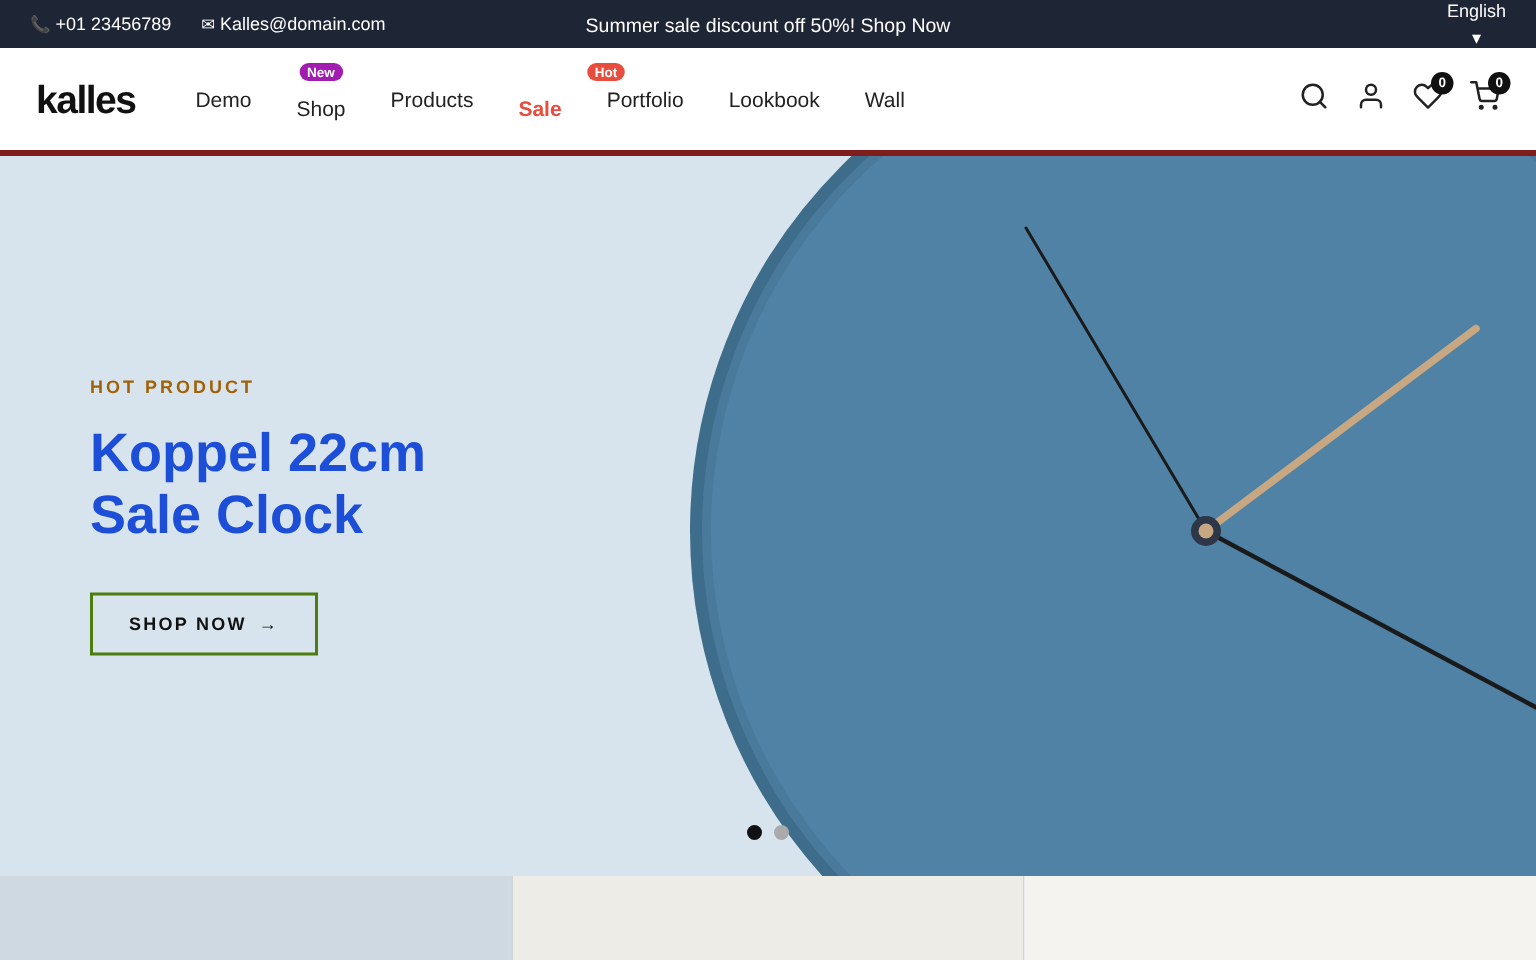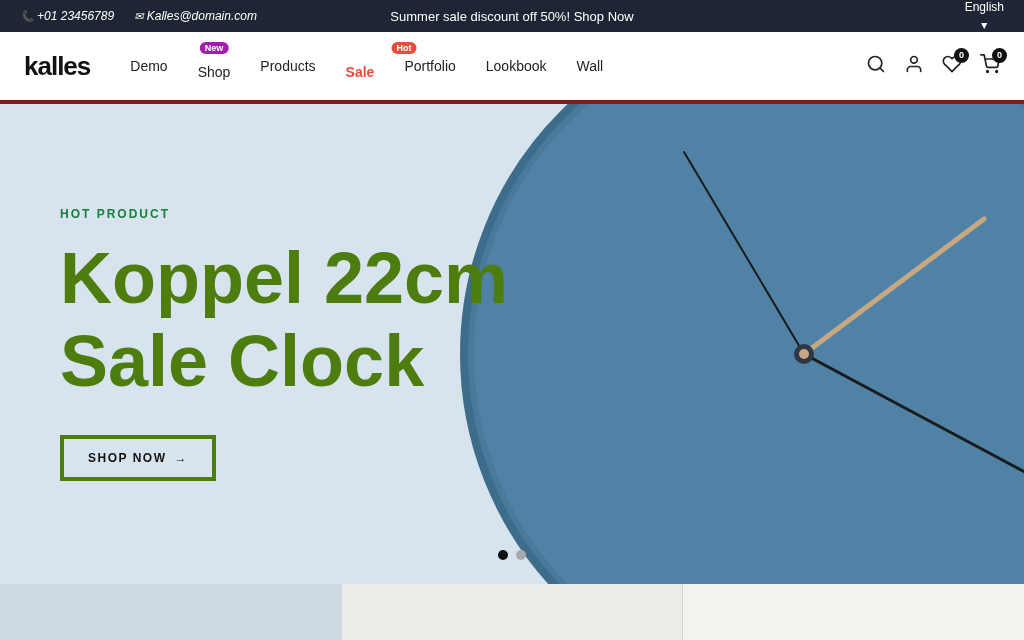--- a/index.html
+++ b/index.html
@@ -9,21 +9,21 @@
     .top-bar {
       background: #1e2535;
       color: #fff;
       font-size: 12px;
       padding: 0 20px;
       height: 32px;
       display: flex;
       align-items: center;
       justify-content: space-between;
     }
-    .top-bar-left { display: flex; gap: 20px; align-items: flex-start; font-style: italic; }
+    .top-bar-left { display: flex; gap: 20px; align-items: flex-start; }
     .top-bar-center { position: absolute; left: 50%; transform: translateX(-50%); font-size: 13px; }
     .top-bar-center span { }
     .top-bar-right { display: flex; align-items: center; gap: 4px; cursor: pointer; flex-direction: column; }
 
     
     .header {
       background: #fff;
       height: 72px;
       display: flex;
       align-items: center;
@@ -106,37 +106,37 @@
       align-items: center;
     }
     .hero-content {
       padding: 0 60px;
       z-index: 2;
       position: relative;
     }
     .hero-subtitle {
       font-size: 12px;
       font-weight: 600;
-      color: #15803d;
+      color: #a16207;
       letter-spacing: 2px;
       text-transform: uppercase;
       margin-bottom: 16px;
     }
     .hero-title {
-      font-size: 72px;
+      font-size: 36px;
       font-weight: 700;
-      color: #4d7c0f;
+      color: #1d4ed8;
       line-height: 1.15;
       margin-bottom: 32px;
     }
     .hero-btn {
       display: inline-flex;
       align-items: center;
       gap: 8px;
-      border: 4px solid #4d7c0f;
+      border: 2px solid #4d7c0f;
       padding: 12px 24px;
       font-size: 12px;
       font-weight: 700;
       letter-spacing: 1.5px;
       text-transform: uppercase;
       color: #111;
       cursor: pointer;
       background: transparent;
     }
 

